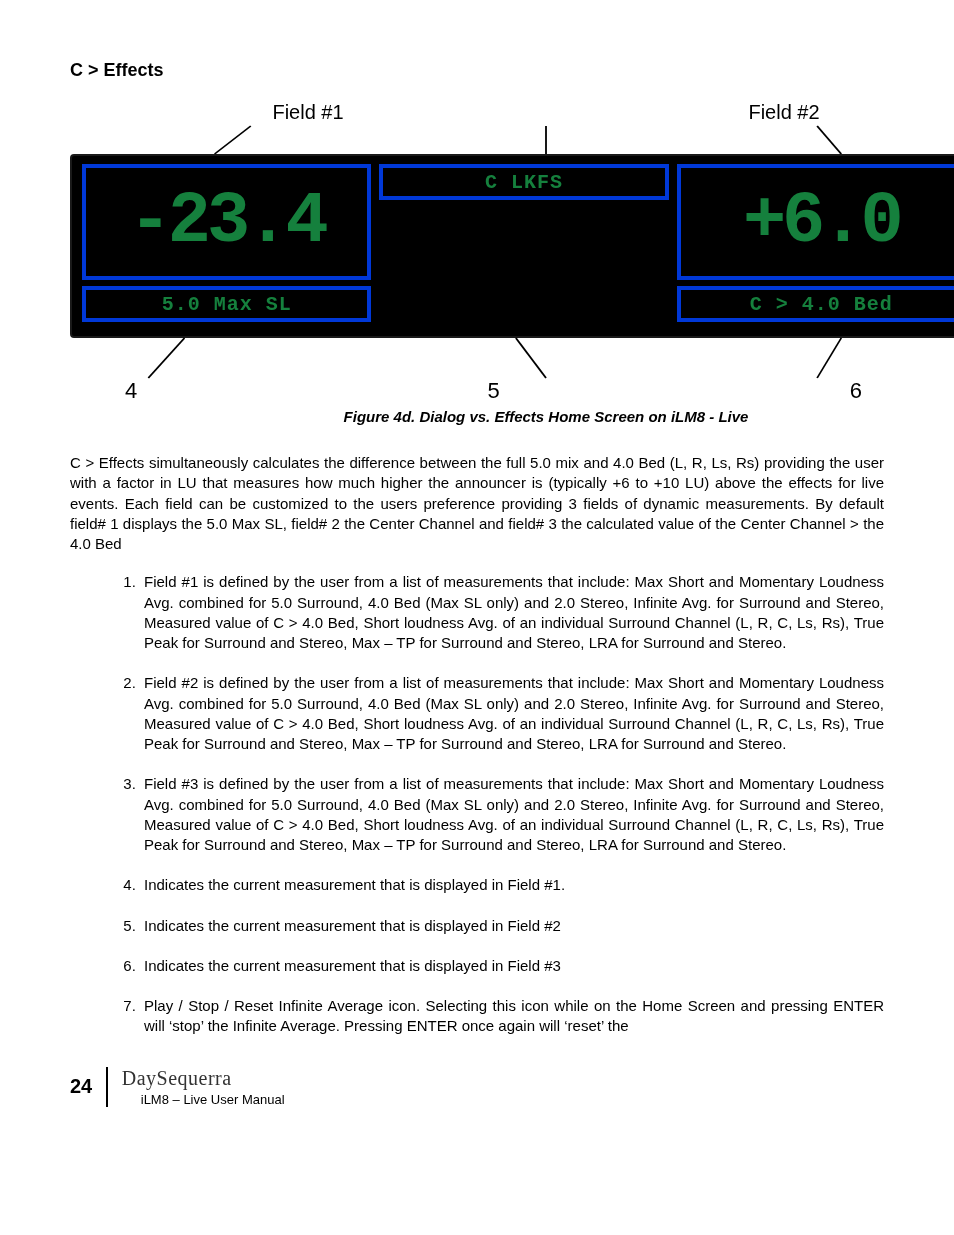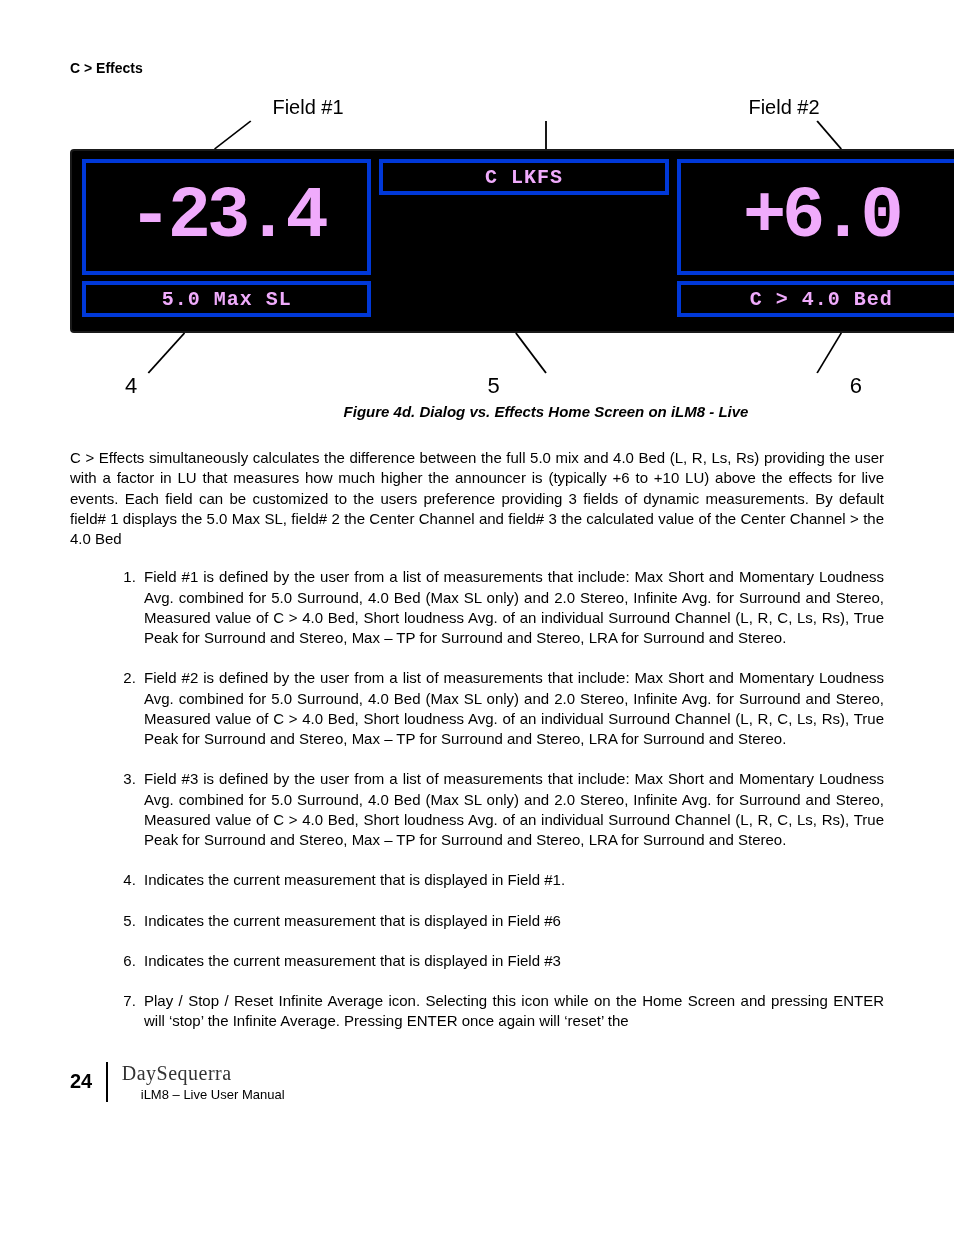--- a/index.html
+++ b/index.html
@@ -7,21 +7,21 @@
     font-size: 15px;
     color: #000;
     background: #fff;
     margin: 0;
     padding: 60px 70px 40px 70px;
     width: 954px;
     box-sizing: border-box;
   }
   .heading {
     font-weight: bold;
-    font-size: 14px;
+    font-size: 18px;
     margin-bottom: 20px;
   }
   
   .figure {
     position: relative;
     width: 952px;
     margin: 16px auto 12px auto;
   }
   .top-labels {
     display: flex;
@@ -48,21 +48,21 @@
   }
   .field-col {
     flex: 1;
     display: flex;
     flex-direction: column;
     gap: 6px;
   }
   .big-box, .small-box {
     border: 4px solid #0038d8;
     background: #000;
-    color: #f0abfc;
+    color: #15803d;
     display: flex;
     align-items: center;
     justify-content: center;
     font-family: "Courier New", monospace;
     font-weight: bold;
   }
   .big-box {
     height: 108px;
     font-size: 72px;
     letter-spacing: -4px;
@@ -224,21 +224,21 @@
   <div class="caption">Figure 4d.  Dialog vs. Effects Home Screen on iLM8 - Live</div>
 </div>
 
 <div class="para">C &gt; Effects simultaneously calculates the difference between the full 5.0 mix and 4.0 Bed (L, R, Ls, Rs) providing the user with a factor in LU that measures how much higher the announcer is (typically +6 to +10 LU) above the effects for live events.  Each field can be customized to the users preference providing 3 fields of dynamic measurements.  By default field# 1 displays the 5.0 Max SL, field# 2 the Center Channel and field# 3 the calculated value of the Center Channel &gt; the 4.0 Bed</div>
 
 <ol class="items">
   <li>Field #1 is defined by the user from a list of measurements that include: Max Short and Momentary Loudness Avg. combined for 5.0 Surround, 4.0 Bed (Max SL only) and 2.0 Stereo, Infinite Avg. for Surround and Stereo, Measured value of C &gt; 4.0 Bed, Short loudness Avg. of an individual Surround Channel (L, R, C, Ls, Rs), True Peak for Surround and Stereo, Max – TP for Surround and Stereo, LRA for Surround and Stereo.</li>
   <li>Field #2 is defined by the user from a list of measurements that include: Max Short and Momentary Loudness Avg. combined for 5.0 Surround, 4.0 Bed (Max SL only) and 2.0 Stereo, Infinite Avg. for Surround and Stereo, Measured value of C &gt; 4.0 Bed, Short loudness Avg. of an individual Surround Channel (L, R, C, Ls, Rs), True Peak for Surround and Stereo, Max – TP for Surround and Stereo, LRA for Surround and Stereo.</li>
   <li>Field #3 is defined by the user from a list of measurements that include: Max Short and Momentary Loudness Avg. combined for 5.0 Surround, 4.0 Bed (Max SL only) and 2.0 Stereo, Infinite Avg. for Surround and Stereo, Measured value of C &gt; 4.0 Bed, Short loudness Avg. of an individual Surround Channel (L, R, C, Ls, Rs), True Peak for Surround and Stereo, Max – TP for Surround and Stereo, LRA for Surround and Stereo.</li>
   <li>Indicates the current measurement that is displayed in Field #1.</li>
-  <li>Indicates the current measurement that is displayed in Field #6</li>
+  <li>Indicates the current measurement that is displayed in Field #2</li>
   <li>Indicates the current measurement that is displayed in Field #3</li>
   <li>Play / Stop / Reset Infinite Average icon. Selecting this icon while on the Home Screen and pressing ENTER will ‘stop’ the Infinite Average.  Pressing ENTER once again will ‘reset’ the</li>
 </ol>
 
 <div class="footer">
   <div class="page-num">24</div>
   <div class="vbar"></div>
   <div>
     <div class="brand">DaySequerra</div>
     <div class="manual">iLM8 – Live User Manual</div>

